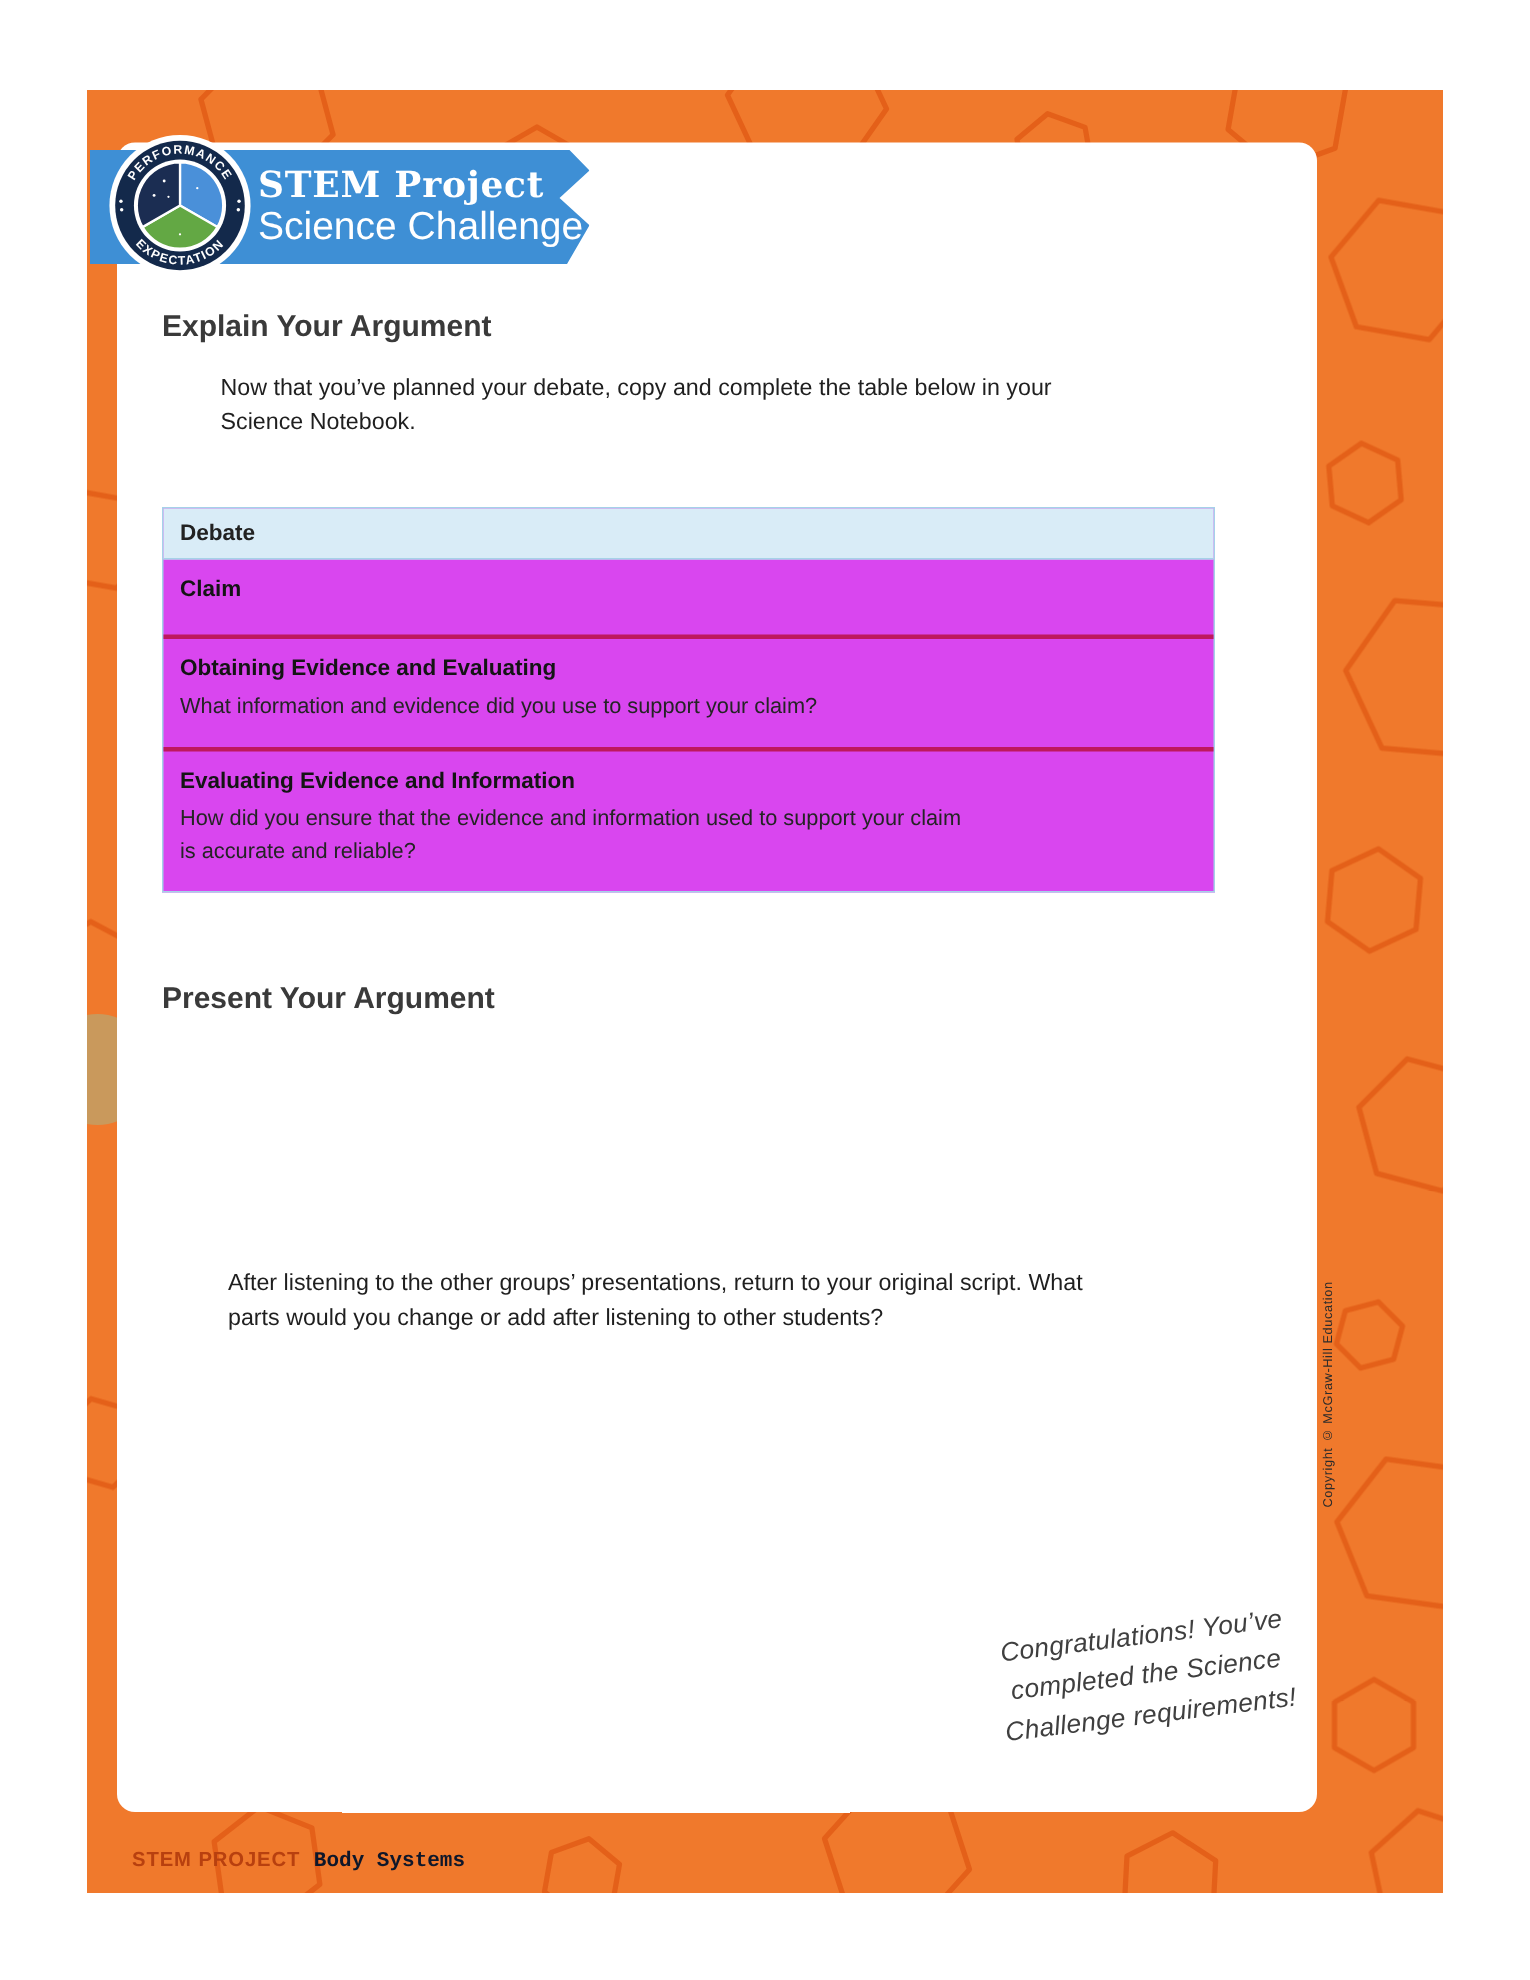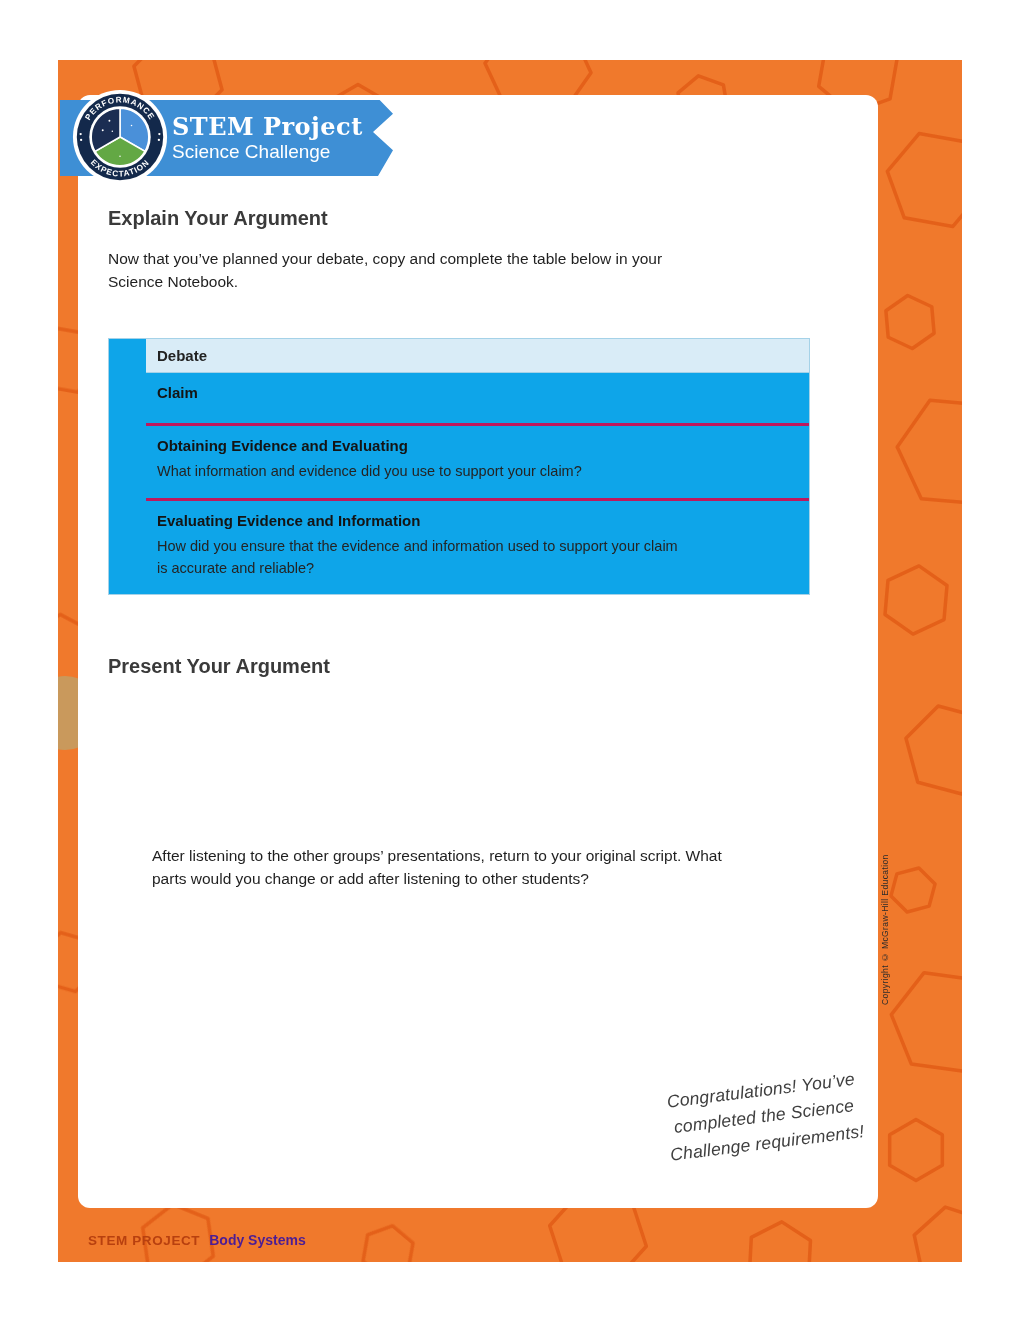--- a/index.html
+++ b/index.html
@@ -28,43 +28,43 @@
     background:#3e8fd5; z-index:3;
     clip-path: polygon(0 0, 96% 0, 100% 18%, 94% 42%, 100% 66%, 95.5% 100%, 0 100%);
     display:flex; flex-direction:column; justify-content:center;
     padding-left:112px;
   }
   .banner-title {
     font-family:"DejaVu Serif", serif; font-weight:bold; font-size:24px;
     color:#ffffff; line-height:1.12; letter-spacing:0.5px;
   }
   .banner-subtitle {
-    font-size:19px; color:#ffffff; line-height:1.15;
+    font-size:26px; color:#ffffff; line-height:1.15;
   }
   .badge { position:absolute; left:14px; top:29px; width:96px; height:96px; z-index:4; }
   .badge svg { width:100%; height:100%; display:block; }
   .badge-ring-text { font-family:"Liberation Sans", sans-serif; font-weight:bold; }
 
   
   .heading {
     position:absolute; left:30px; font-size:20px; font-weight:bold; color:#3a3a3a;
   }
   .h1 { top:112px; }
   .h2 { top:560px; }
   .body-text {
     position:absolute; left:30px; font-size:15.5px; line-height:1.5; color:#1f1f1f;
   }
-  .intro { top:152px; width:572px; }
+  .intro { top:152px; width:572px;margin-left:39px; }
   .p1 { top:600px; width:598px; }
   .p2 { top:688px; width:598px; }
   .p3 { top:749px; width:598px;margin-left:44px; }
 
   .debate-table {
     position:absolute; left:30px; top:243px; width:702px;
-    border:1px solid #a5d2e8; background:#0ea5e9;padding-left:37px;
+    border:1px solid #a5d2e8; background:#d946ef;
   }
   .table-header {
     background:#d9ecf7; border-bottom:1px solid #a5d2e8;
     padding:8px 11px; font-size:15px; font-weight:bold; color:#222222;
   }
   .table-row { padding:11px 11px 15px 11px; border-bottom:3px solid #be185d; }
   .table-row:last-child { border-bottom:none; }
   .row-title { font-size:15px; font-weight:bold; color:#141414; margin-bottom:7px; }
   .row-question { font-size:14.5px; color:#242424; line-height:1.5; max-width:532px; }
 
@@ -80,21 +80,21 @@
     writing-mode:vertical-rl; transform:rotate(180deg);
     font-size:8.5px; color:#2b2b2b; letter-spacing:0.4px; white-space:nowrap;
   }
 
   .footer {
     position:absolute; left:30px; top:1172px; z-index:3;
     display:flex; align-items:baseline; gap:9px;
     font-weight:bold; font-size:13.5px;
   }
   .footer-label { color:#b8400f; letter-spacing:0.6px; }
-  .footer-title { color:#4c1d95; font-size:14px; }
+  .footer-title { color:#0f172a; font-size:14px;font-family:Liberation Mono, monospace; }
 </style>
 </head>
 <body>
 
 <div class="page">
   <div class="orange">
 
     <svg class="hex-svg" viewBox="0 0 904 1202" aria-hidden="true">
       <defs>
         <path id="hex" d="M38 0 L19 32.9 L-19 32.9 L-38 0 L-19 -32.9 L19 -32.9 Z" vector-effect="non-scaling-stroke"></path>

